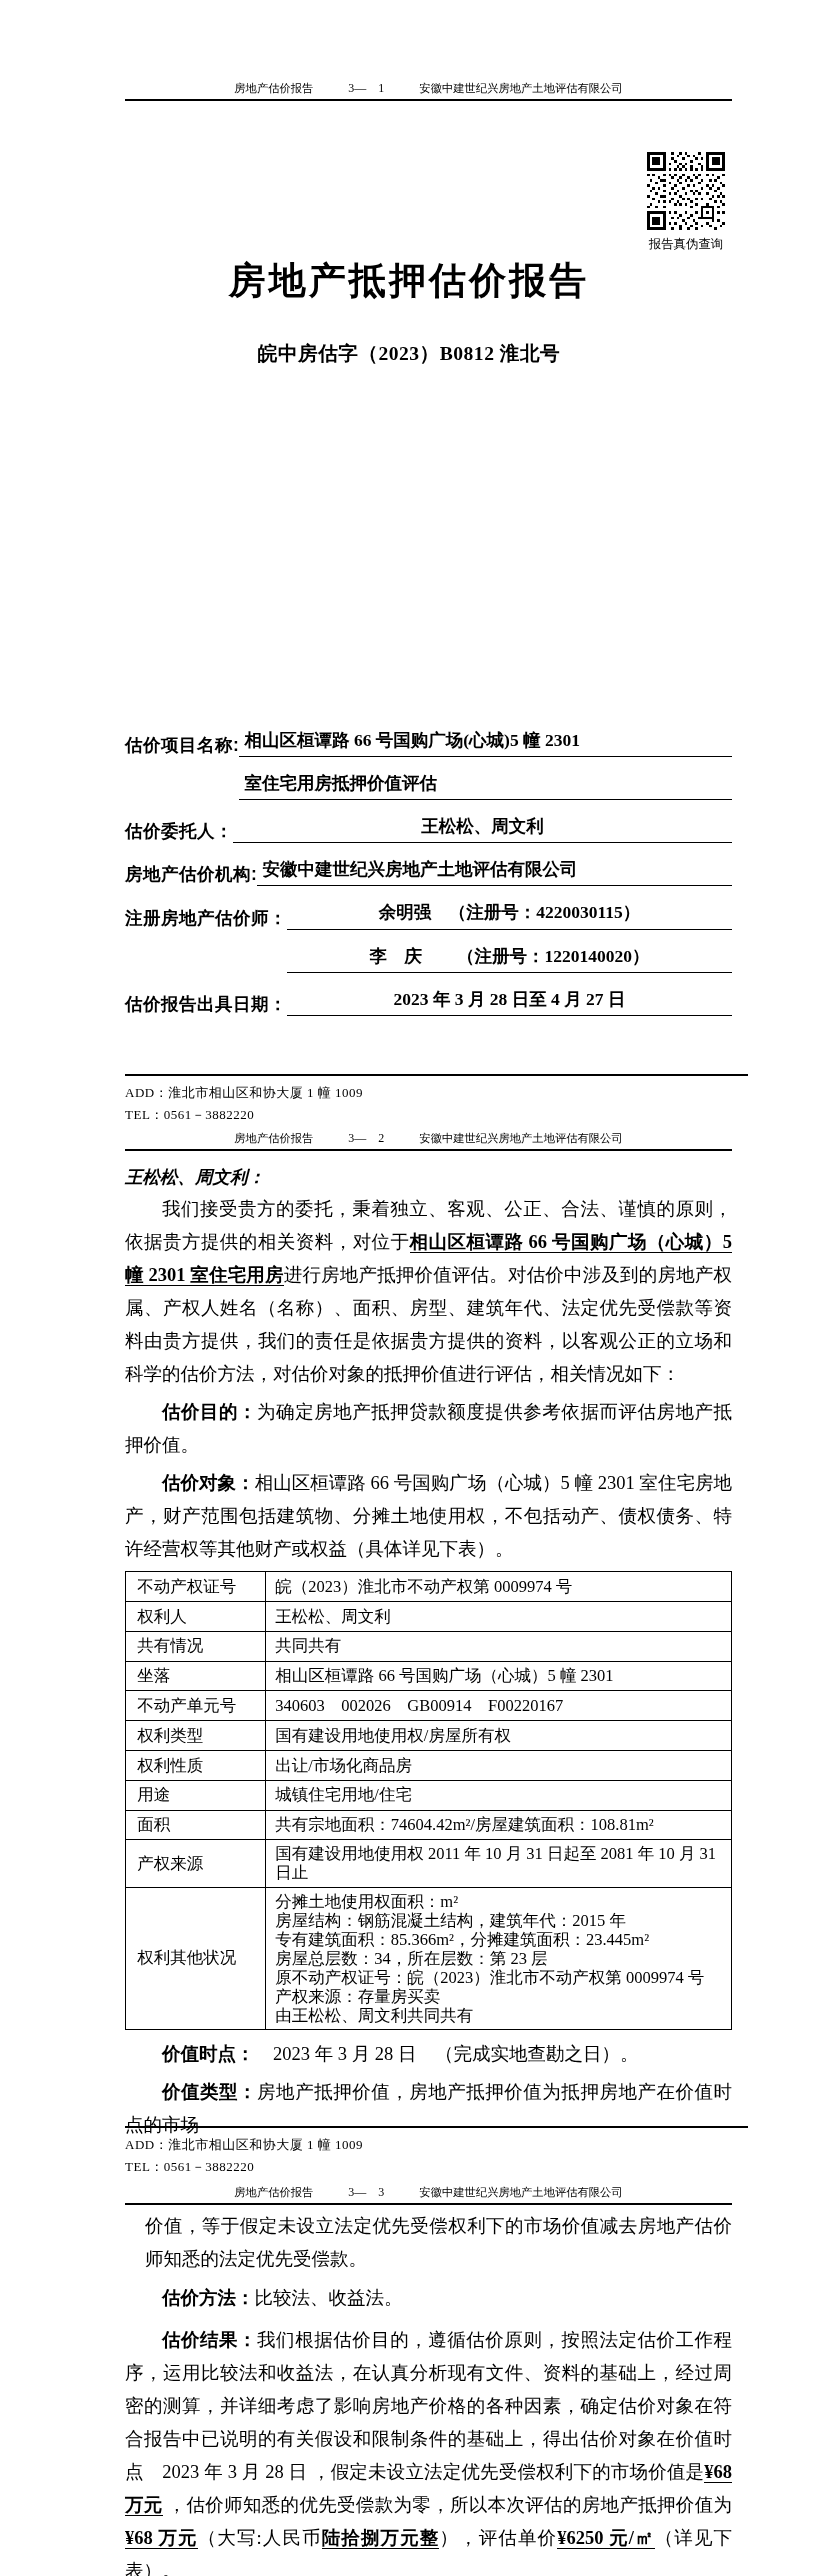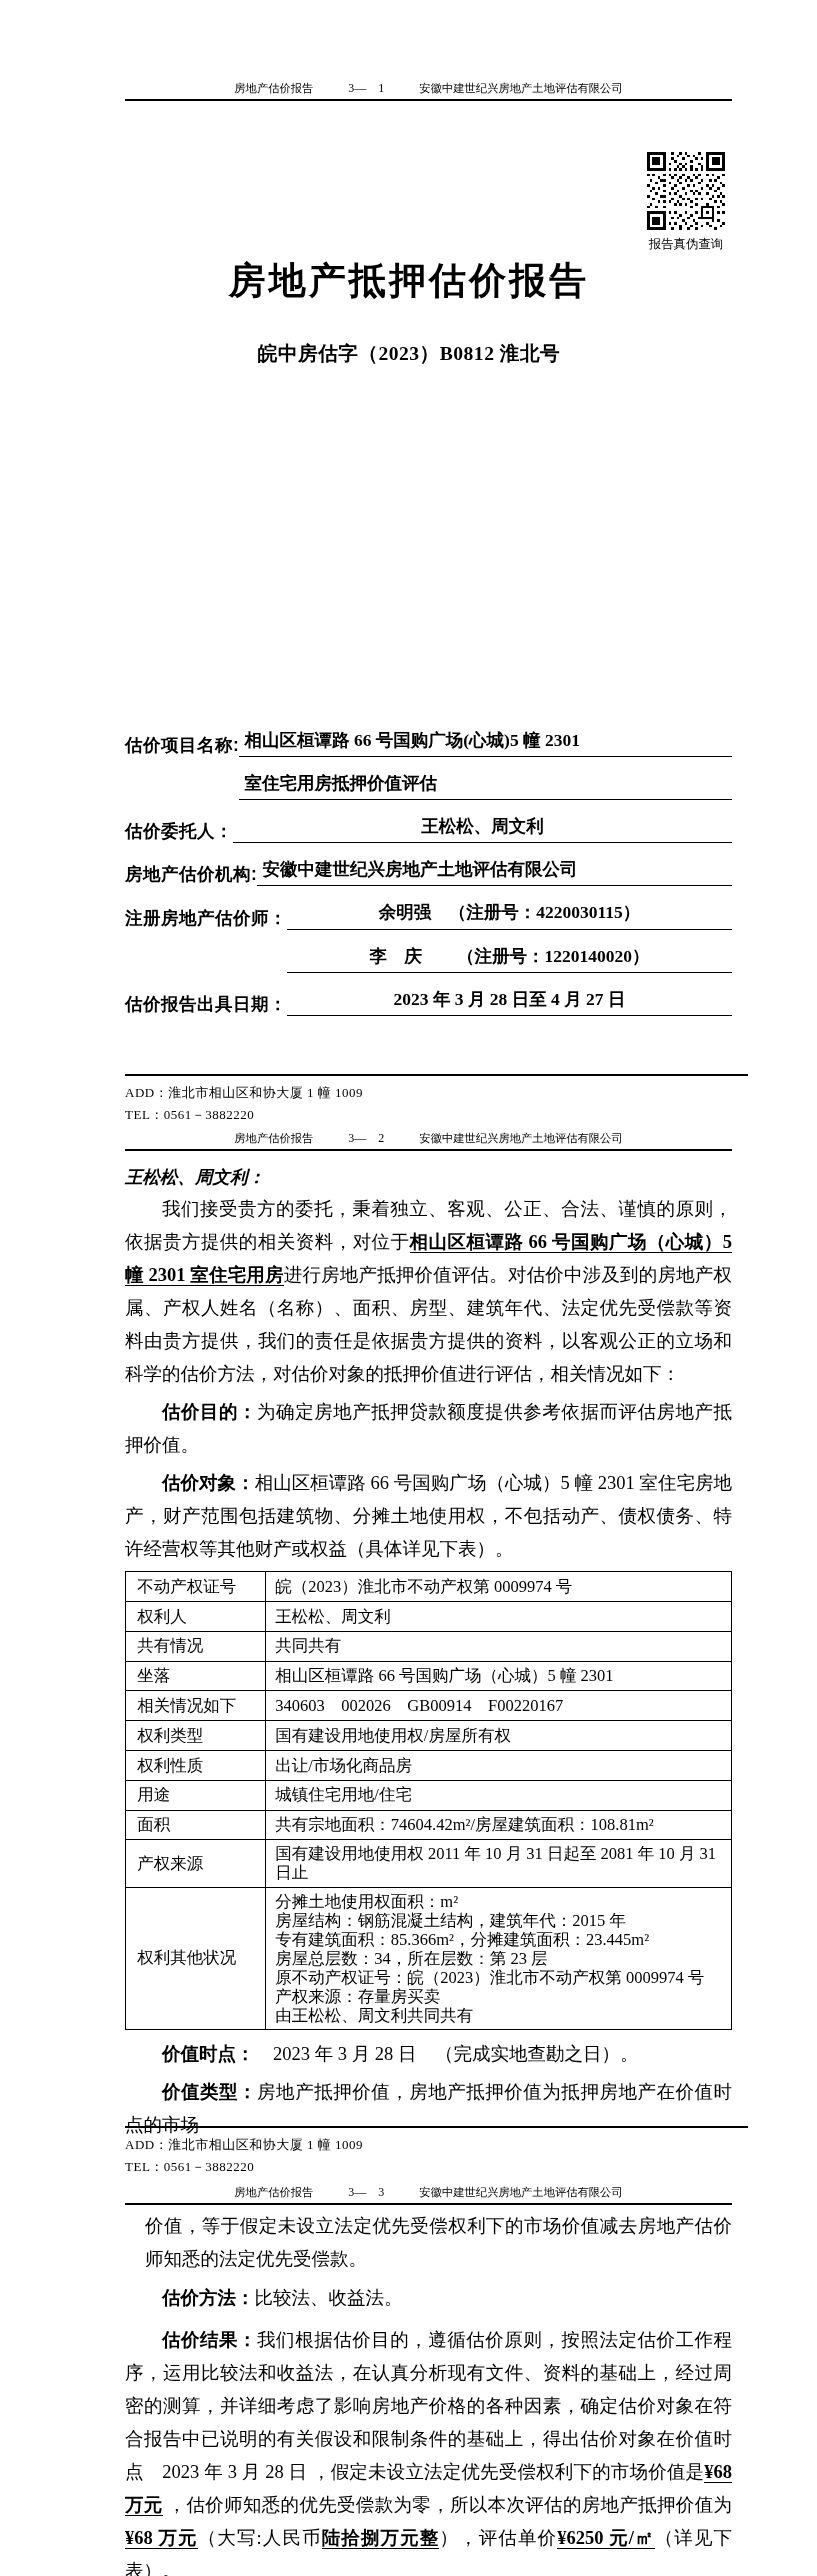--- a/index.html
+++ b/index.html
@@ -151,21 +151,21 @@
         </tr>
         <tr>
           <td class="plab">共有情况</td>
           <td>共同共有</td>
         </tr>
         <tr>
           <td class="plab">坐落</td>
           <td>相山区桓谭路 66 号国购广场（心城）5 幢 2301</td>
         </tr>
         <tr>
-          <td class="plab">相关情况如下</td>
+          <td class="plab">不动产单元号</td>
           <td>340603　002026　GB00914　F00220167</td>
         </tr>
         <tr>
           <td class="plab">权利类型</td>
           <td>国有建设用地使用权/房屋所有权</td>
         </tr>
         <tr>
           <td class="plab">权利性质</td>
           <td>出让/市场化商品房</td>
         </tr>

